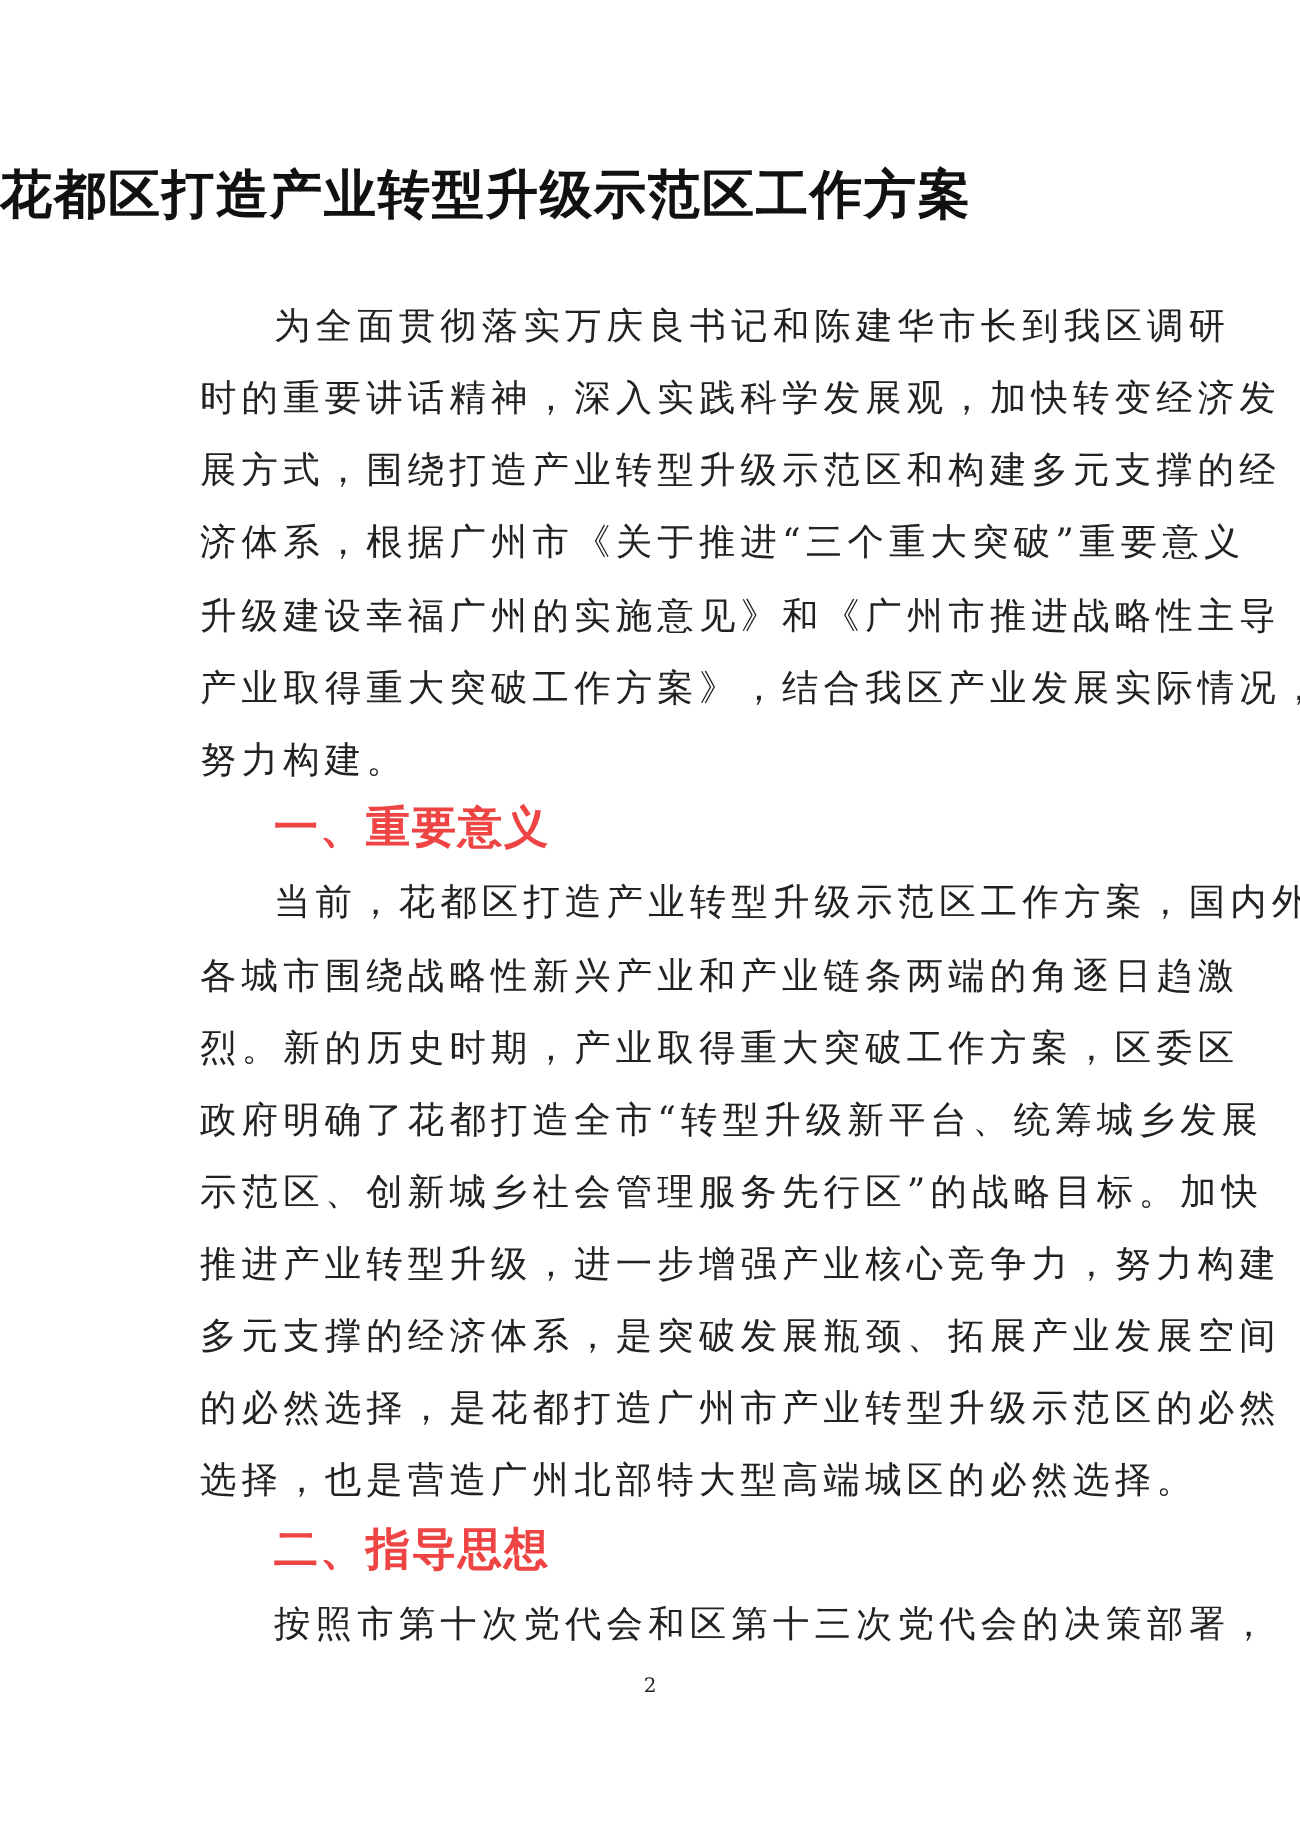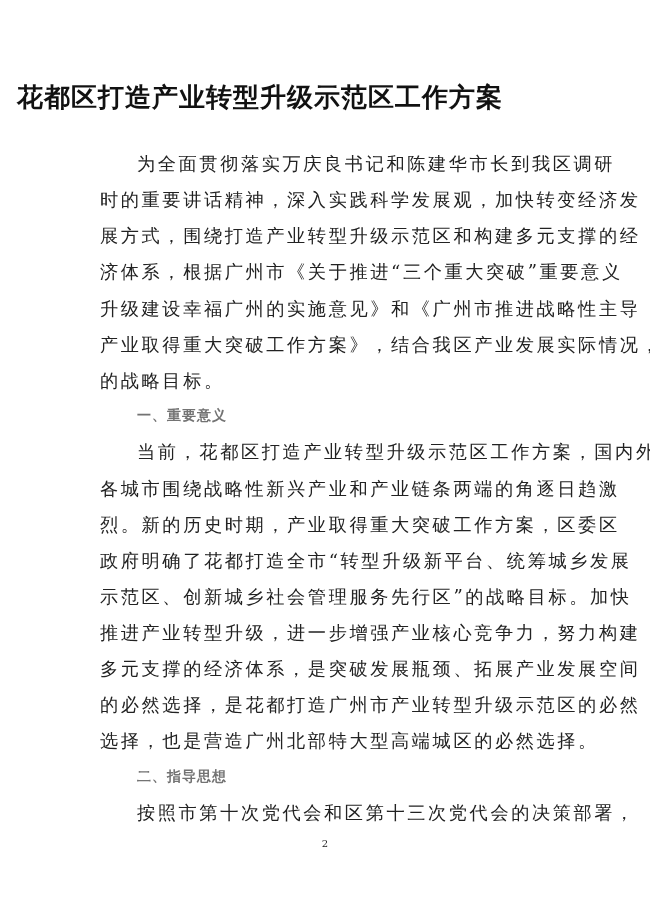--- a/index.html
+++ b/index.html
@@ -3,53 +3,53 @@
 <meta charset="utf-8">
 <style>
   html, body { margin: 0; padding: 0; }
   body {
     width: 650px; height: 913px; background: #ffffff; position: relative;
     overflow: hidden; color: #1a1a1a;
     font-family: "DejaVu Serif", "Liberation Serif", serif;
   }
   .title {
     position: absolute; left: 0; width: 520px; top: 80px;
-    text-align: center; font-family: "DejaVu Sans", "Liberation Sans", sans-serif;
+    font-family: "DejaVu Sans", "Liberation Sans", sans-serif;
     font-weight: bold; font-size: 26px; letter-spacing: 1px; color: #111;
   }
   .line {
     position: absolute; left: 100px; width: 460px;
     font-size: 18.2px; letter-spacing: 2.6px; white-space: nowrap;
     line-height: 24px; color: #222;
   }
   .line.indent { left: 137px; width: 423px; }
   .heading {
     position: absolute; left: 137px;
     font-family: "DejaVu Sans", "Liberation Sans", sans-serif;
-    font-weight: bold; font-size: 14px; letter-spacing: 1px; line-height: 24px; color: #737373;
+    font-weight: bold; font-size: 22px; letter-spacing: 1px; line-height: 24px; color: #ef4444;
   }
   .pagenum {
     position: absolute; left: 0; width: 650px; top: 838px;
     text-align: center; font-size: 10px; color: #222;
   }
 </style>
 </head>
 <body>
 
 <div>
   <div class="title">花都区打造产业转型升级示范区工作方案</div>
 
   <div>
     <div class="line indent" style="top:152px">为全面贯彻落实万庆良书记和陈建华市长到我区调研</div>
     <div class="line" style="top:188px">时的重要讲话精神，深入实践科学发展观，加快转变经济发</div>
     <div class="line" style="top:224px">展方式，围绕打造产业转型升级示范区和构建多元支撑的经</div>
     <div class="line" style="top:260px">济体系，根据广州市《关于推进“三个重大突破”重要意义</div>
     <div class="line" style="top:297px">升级建设幸福广州的实施意见》和《广州市推进战略性主导</div>
     <div class="line" style="top:333px">产业取得重大突破工作方案》，结合我区产业发展实际情况，</div>
-    <div class="line" style="top:369px">的战略目标。</div>
+    <div class="line" style="top:369px">努力构建。</div>
   </div>
 
   <div>
     <div class="heading" style="top:403px">一、重要意义</div>
     <div class="line indent" style="top:440px">当前，花都区打造产业转型升级示范区工作方案，国内外</div>
     <div class="line" style="top:477px">各城市围绕战略性新兴产业和产业链条两端的角逐日趋激</div>
     <div class="line" style="top:513px">烈。新的历史时期，产业取得重大突破工作方案，区委区</div>
     <div class="line" style="top:549px">政府明确了花都打造全市“转型升级新平台、统筹城乡发展</div>
     <div class="line" style="top:585px">示范区、创新城乡社会管理服务先行区”的战略目标。加快</div>
     <div class="line" style="top:621px">推进产业转型升级，进一步增强产业核心竞争力，努力构建</div>

